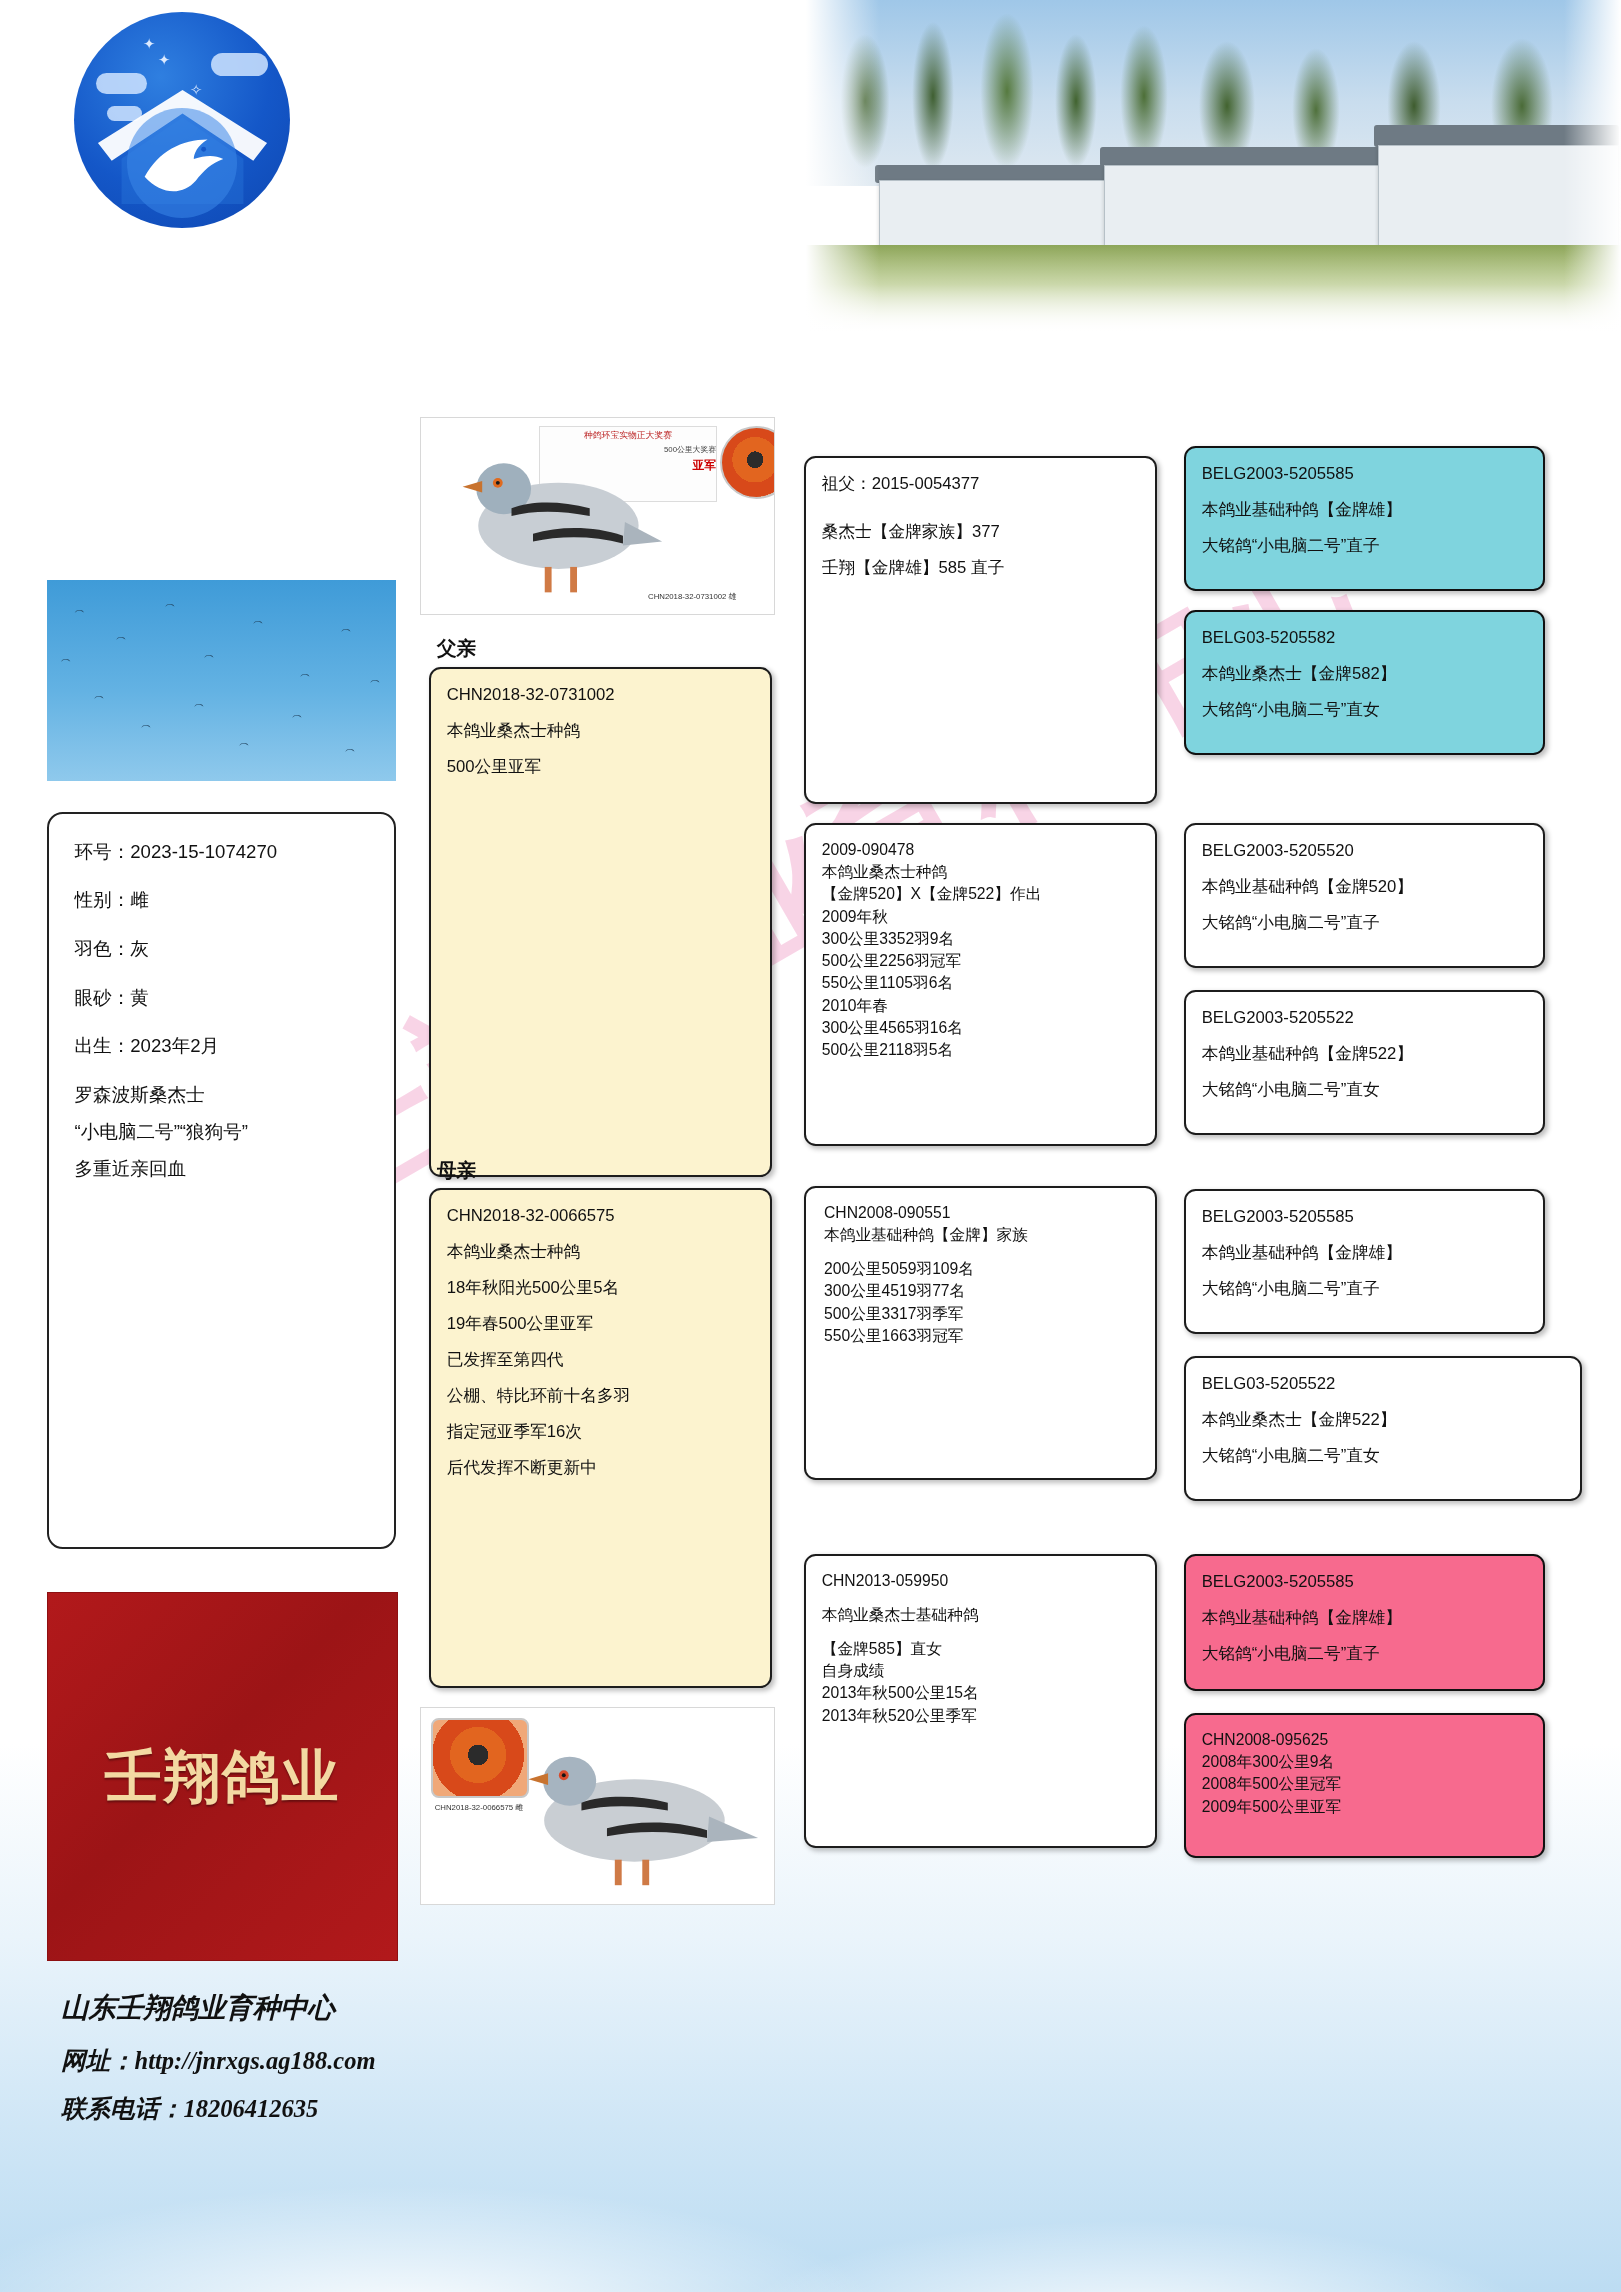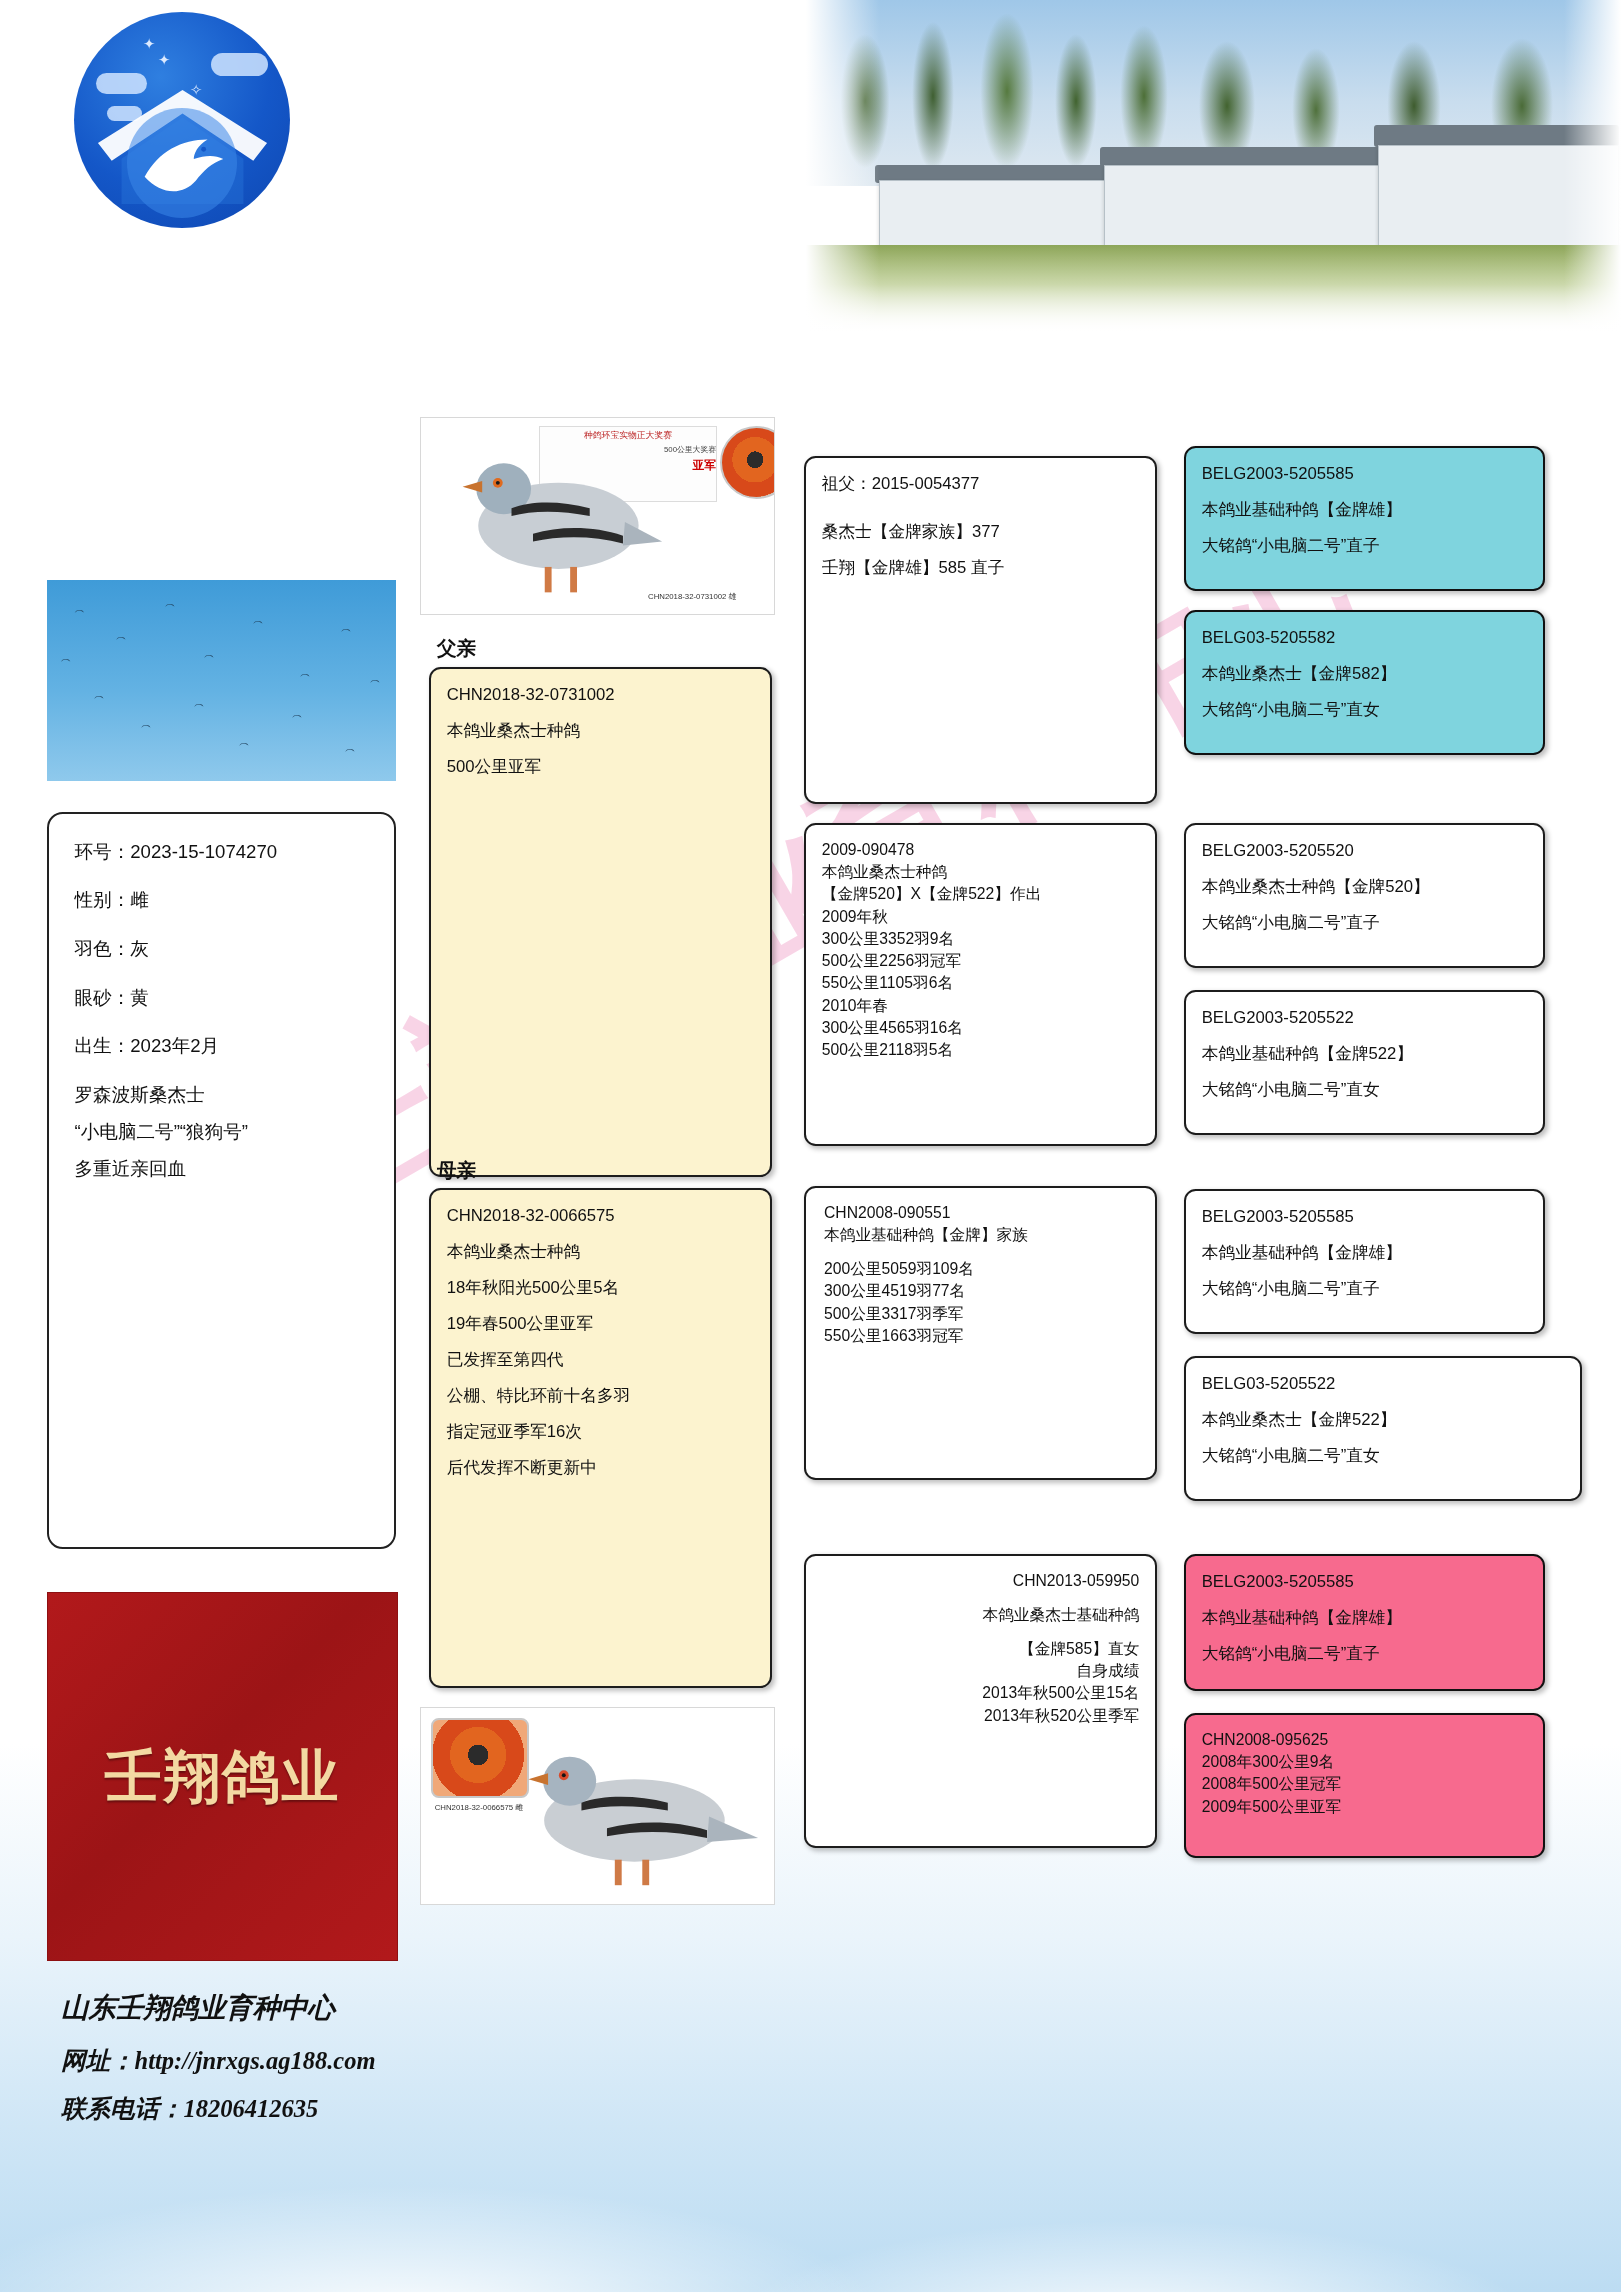--- a/index.html
+++ b/index.html
@@ -335,21 +335,21 @@
 <div class="box small shadow" style="left:804px;top:1186px;width:353px;height:294px;padding-left:18px;">
   <span class="ln">CHN2008-090551</span>
   <span class="ln">本鸽业基础种鸽【金牌】家族</span>
   <span class="sp"></span>
   <span class="ln">200公里5059羽109名</span>
   <span class="ln">300公里4519羽77名</span>
   <span class="ln">500公里3317羽季军</span>
   <span class="ln">550公里1663羽冠军</span>
 </div>
 
-<div class="box small shadow" style="left:804px;top:1554px;width:353px;height:294px;text-align:right;">
+<div class="box small shadow" style="left:804px;top:1554px;width:353px;height:294px;">
   <span class="ln">CHN2013-059950</span>
   <span class="sp"></span>
   <span class="ln">本鸽业桑杰士基础种鸽</span>
   <span class="sp"></span>
   <span class="ln">【金牌585】直女</span>
   <span class="ln">  自身成绩</span>
   <span class="ln">  2013年秋500公里15名</span>
   <span class="ln">  2013年秋520公里季军</span>
 </div>
 
@@ -365,21 +365,21 @@
   <span class="ln">BELG03-5205582</span>
   <span class="sp"></span>
   <span class="ln">本鸽业桑杰士【金牌582】</span>
   <span class="sp"></span>
   <span class="ln">大铭鸽“小电脑二号”直女</span>
 </div>
 
 <div class="box shadow" style="left:1184px;top:823px;width:361px;height:145px;">
   <span class="ln">BELG2003-5205520</span>
   <span class="sp"></span>
-  <span class="ln">本鸽业桑杰士种鸽【金牌520】</span>
+  <span class="ln">本鸽业基础种鸽【金牌520】</span>
   <span class="sp"></span>
   <span class="ln">大铭鸽“小电脑二号”直子</span>
 </div>
 
 <div class="box shadow" style="left:1184px;top:990px;width:361px;height:145px;">
   <span class="ln">BELG2003-5205522</span>
   <span class="sp"></span>
   <span class="ln">本鸽业基础种鸽【金牌522】</span>
   <span class="sp"></span>
   <span class="ln">大铭鸽“小电脑二号”直女</span>

